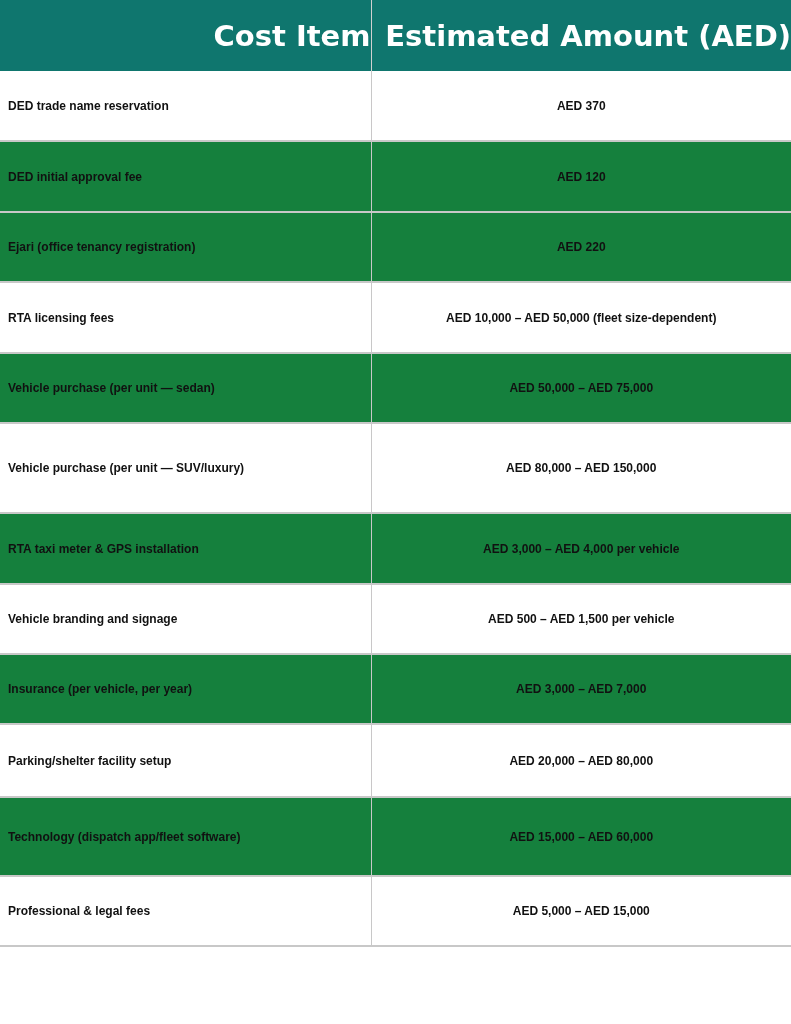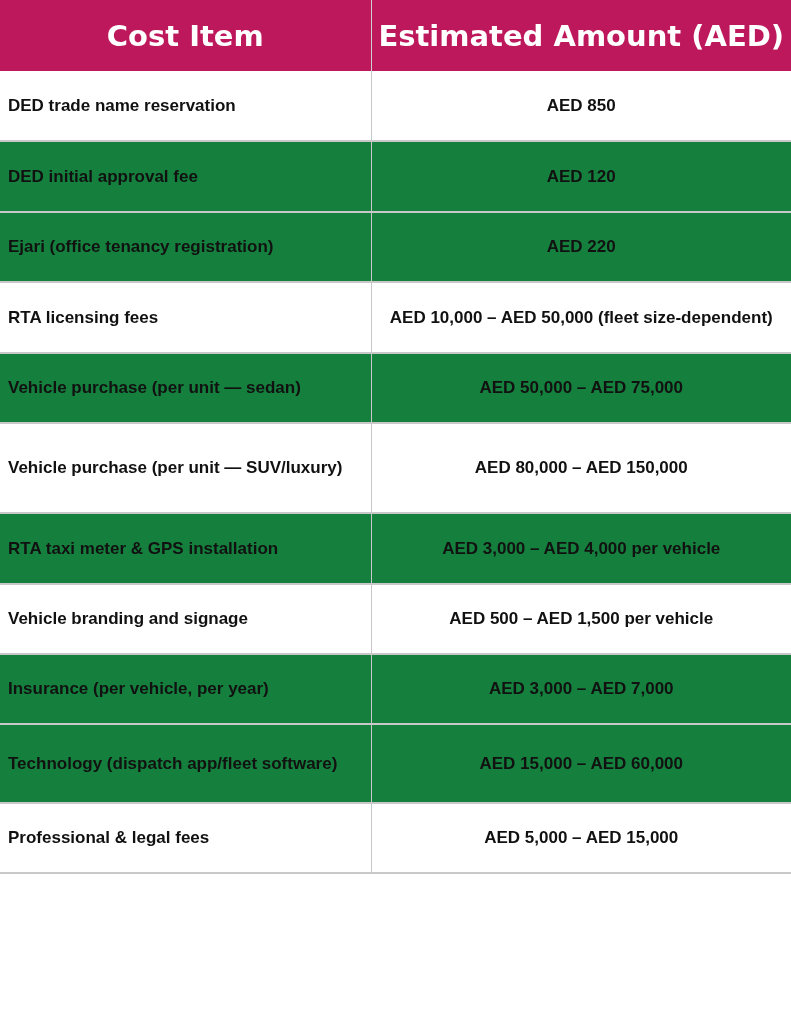--- a/index.html
+++ b/index.html
@@ -1,22 +1,22 @@
 <!DOCTYPE html>
 <html><head>
 <meta charset="utf-8">
 <style>
   html, body { margin:0; padding:0; background:#ffffff; }
   body { width:791px; height:1024px; overflow:hidden; font-family:"Liberation Sans", sans-serif; }
   table { border-collapse:collapse; width:791px; table-layout:fixed; }
   col.c1 { width:371px; }
   col.c2 { width:420px; }
-  th { background:#be185d; color:#ffffff; font-family:"DejaVu Sans", sans-serif; font-weight:bold; font-size:29px; height:71px; padding:0; text-align:center; border-right:1px solid #d0d0d0; }
+  th { background:#0f766e; color:#ffffff; font-family:"DejaVu Sans", sans-serif; font-weight:bold; font-size:29px; height:71px; padding:0; text-align:right; border-right:1px solid #d0d0d0; }
   th:last-child { border-right:none; }
-  td { font-weight:bold; font-size:17px; color:#111111; border-bottom:2px solid #c8c8c8; border-right:1px solid #c8c8c8; padding:0 8px; line-height:24px; }
+  td { font-weight:bold; font-size:12px; color:#111111; border-bottom:2px solid #c8c8c8; border-right:1px solid #c8c8c8; padding:0 8px; line-height:24px; }
   td:last-child { border-right:none; text-align:center; padding:0 14px; }
   tr.white td { background:#ffffff; }
   tr.green td { background:#15803d; }
 </style>
 </head>
 <body>
 
 <table>
   <colgroup>
       <col class="c1">
@@ -24,21 +24,21 @@
     </colgroup>
   <thead>
     <tr>
       <th>Cost Item</th>
       <th>Estimated Amount (AED)</th>
     </tr>
   </thead>
   <tbody id="tbody">
       <tr class="white" style="height: 70px;">
         <td>DED trade name reservation</td>
-        <td>AED 850</td>
+        <td>AED 370</td>
       </tr>
       <tr class="green" style="height: 71px;">
         <td>DED initial approval fee</td>
         <td>AED 120</td>
       </tr>
       <tr class="green" style="height: 70px;">
         <td>Ejari (office tenancy registration)</td>
         <td>AED 220</td>
       </tr>
       <tr class="white" style="height: 71px;">
@@ -58,20 +58,24 @@
         <td>AED 3,000 – AED 4,000 per vehicle</td>
       </tr>
       <tr class="white" style="height: 70px;">
         <td>Vehicle branding and signage</td>
         <td>AED 500 – AED 1,500 per vehicle</td>
       </tr>
       <tr class="green" style="height: 70px; margin-left: 48px;">
         <td>Insurance (per vehicle, per year)</td>
         <td>AED 3,000 – AED 7,000</td>
       </tr>
+      <tr class="white" style="height: 73px;">
+        <td>Parking/shelter facility setup</td>
+        <td>AED 20,000 – AED 80,000</td>
+      </tr>
       <tr class="green" style="height: 79px;">
         <td>Technology (dispatch app/fleet software)</td>
         <td>AED 15,000 – AED 60,000</td>
       </tr>
       <tr class="white" style="height: 70px;">
         <td>Professional &amp; legal fees</td>
         <td>AED 5,000 – AED 15,000</td>
       </tr>
     </tbody>
 </table>

